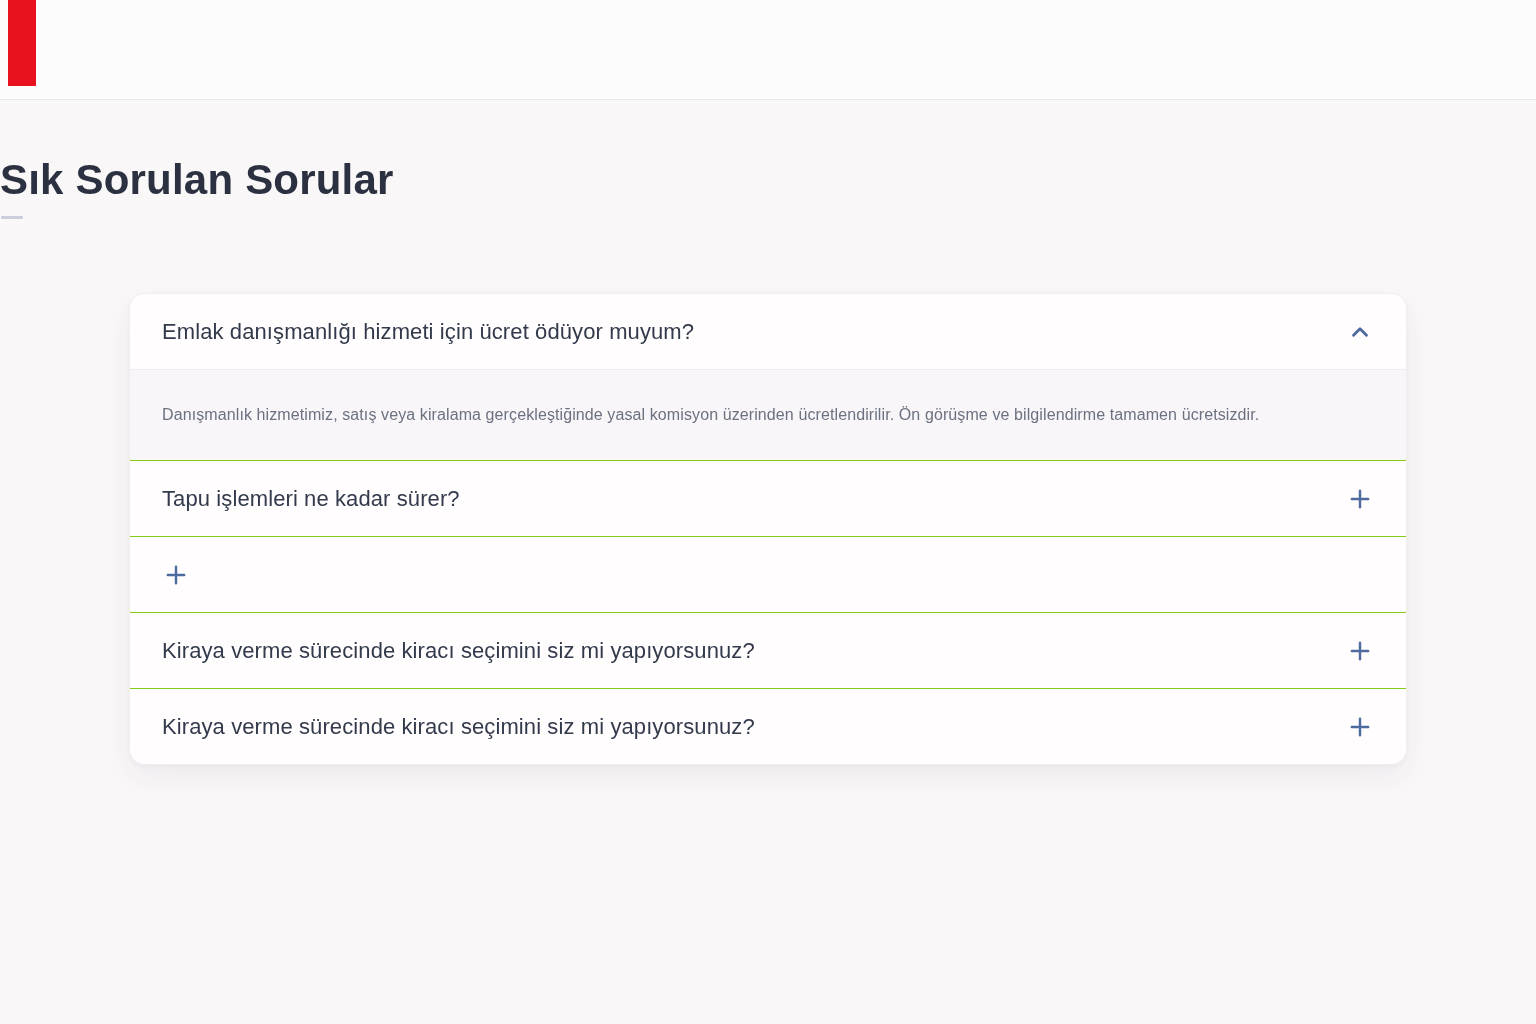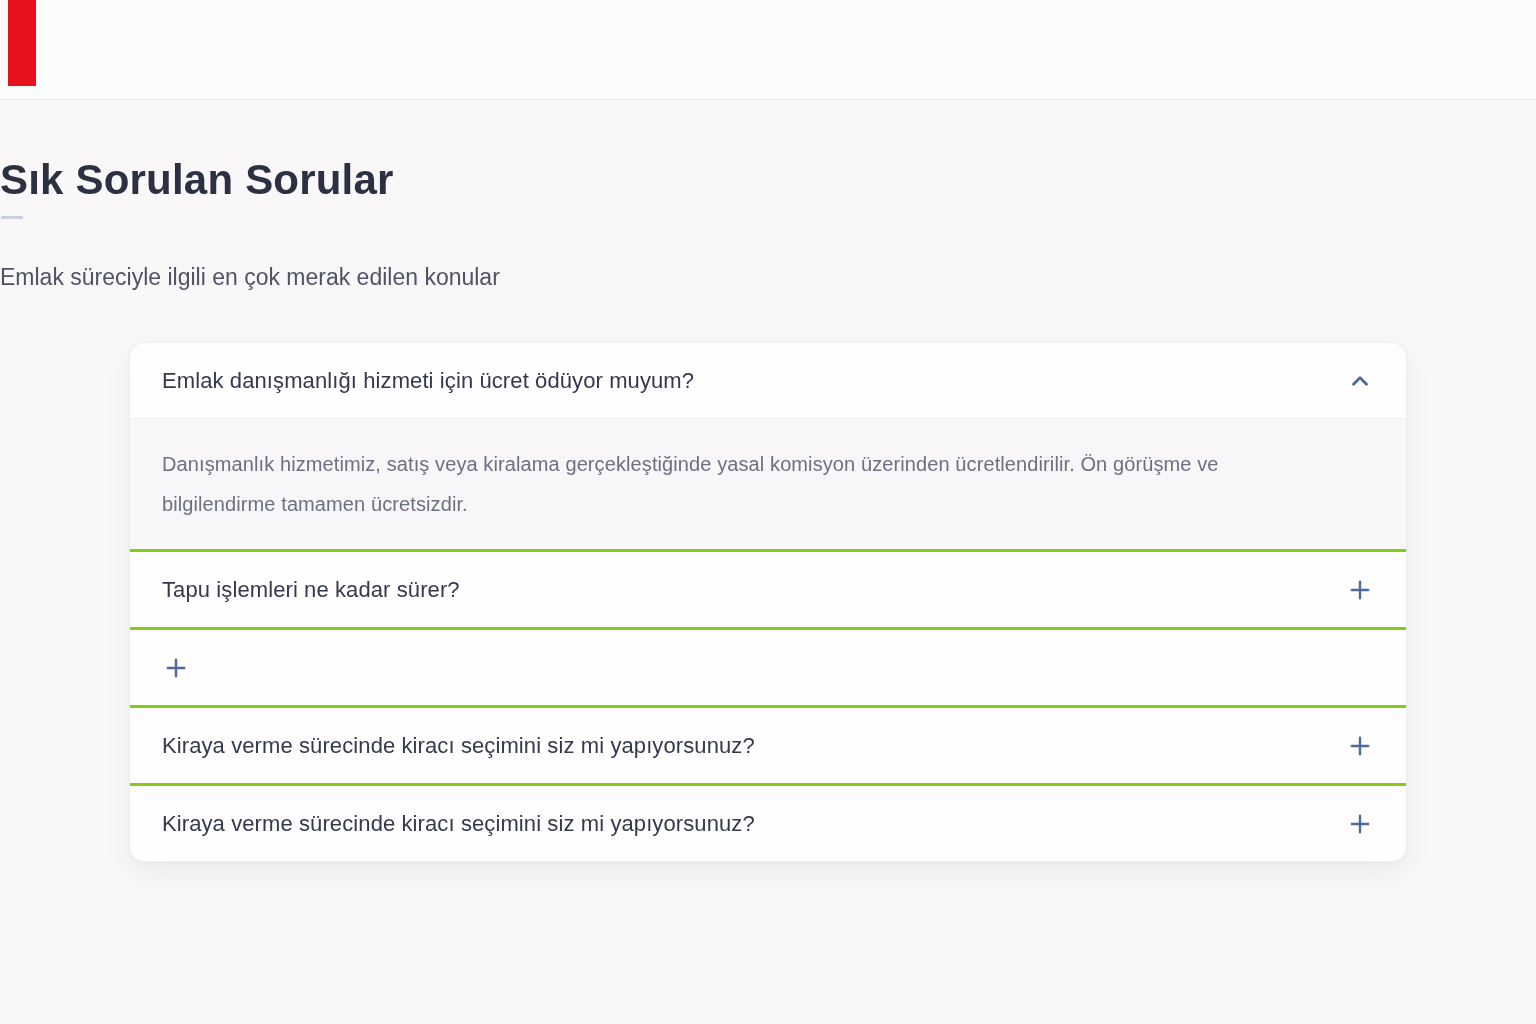--- a/index.html
+++ b/index.html
@@ -61,21 +61,21 @@
   }
   .faq-card {
     width: 1278px;
     margin: 51px auto 0 auto;
     background: #fffdfe;
     border: 1px solid #f0eef2;
     border-radius: 16px;
     box-shadow: 0 12px 28px rgba(45, 45, 70, 0.06), 0 2px 6px rgba(45,45,70,0.03);
     overflow: hidden;
   }
-  .faq-item { border-top: 3px solid #84cc16; }
+  .faq-item { border-top: 1px solid #84cc16; }
   .faq-item:first-child { border-top: none; }
   .faq-header {
     height: 75px;
     display: flex;
     align-items: center;
     justify-content: space-between;
     padding: 0 32px;
     cursor: pointer;
     background: #fffdfe;
   }
@@ -90,21 +90,21 @@
     display: flex; align-items: center; justify-content: center;
     flex: 0 0 auto;
   }
   .faq-body {
     background: #f8f6f8;
     border-top: 1px solid #eeecef;
     padding: 25px 70px 25px 32px;
     text-align: left;
   }
   .faq-answer {
-    font-size: 20px;
+    font-size: 16px;
     line-height: 40px;
     color: #6b7180;
     letter-spacing: 0.1px;
   }
 </style>
 </head>
 <body>
 
 <div class="top-band">
   <div class="red-marker" style="background: rgb(232, 18, 31);"></div>
@@ -112,21 +112,20 @@
 
 <div class="section-head">
   <h1 class="page-title">Sık Sorulan Sorular</h1>
   <div>
     <span class="ornament">
       <span class="bar"></span>
       <span class="drop left"><span class="dot"></span><span class="stem"></span></span>
       <span class="drop right"><span class="dot"></span><span class="stem"></span></span>
     </span>
   </div>
-  <div class="page-subtitle">Emlak süreciyle ilgili en çok merak edilen konular</div>
 </div>
 
 <div class="faq-card" id="faq-card">
     <div class="faq-item">
       <div class="faq-header">
         <span class="faq-question">Emlak danışmanlığı hizmeti için ücret ödüyor muyum?</span>
         <span class="faq-toggle">
           <svg width="26" height="26" viewBox="0 0 24 24" fill="none" stroke="#4e6b9f" stroke-width="2.6" stroke-linecap="round" stroke-linejoin="round">
             <path d="M6 15l6-6 6 6"></path>
           </svg>

